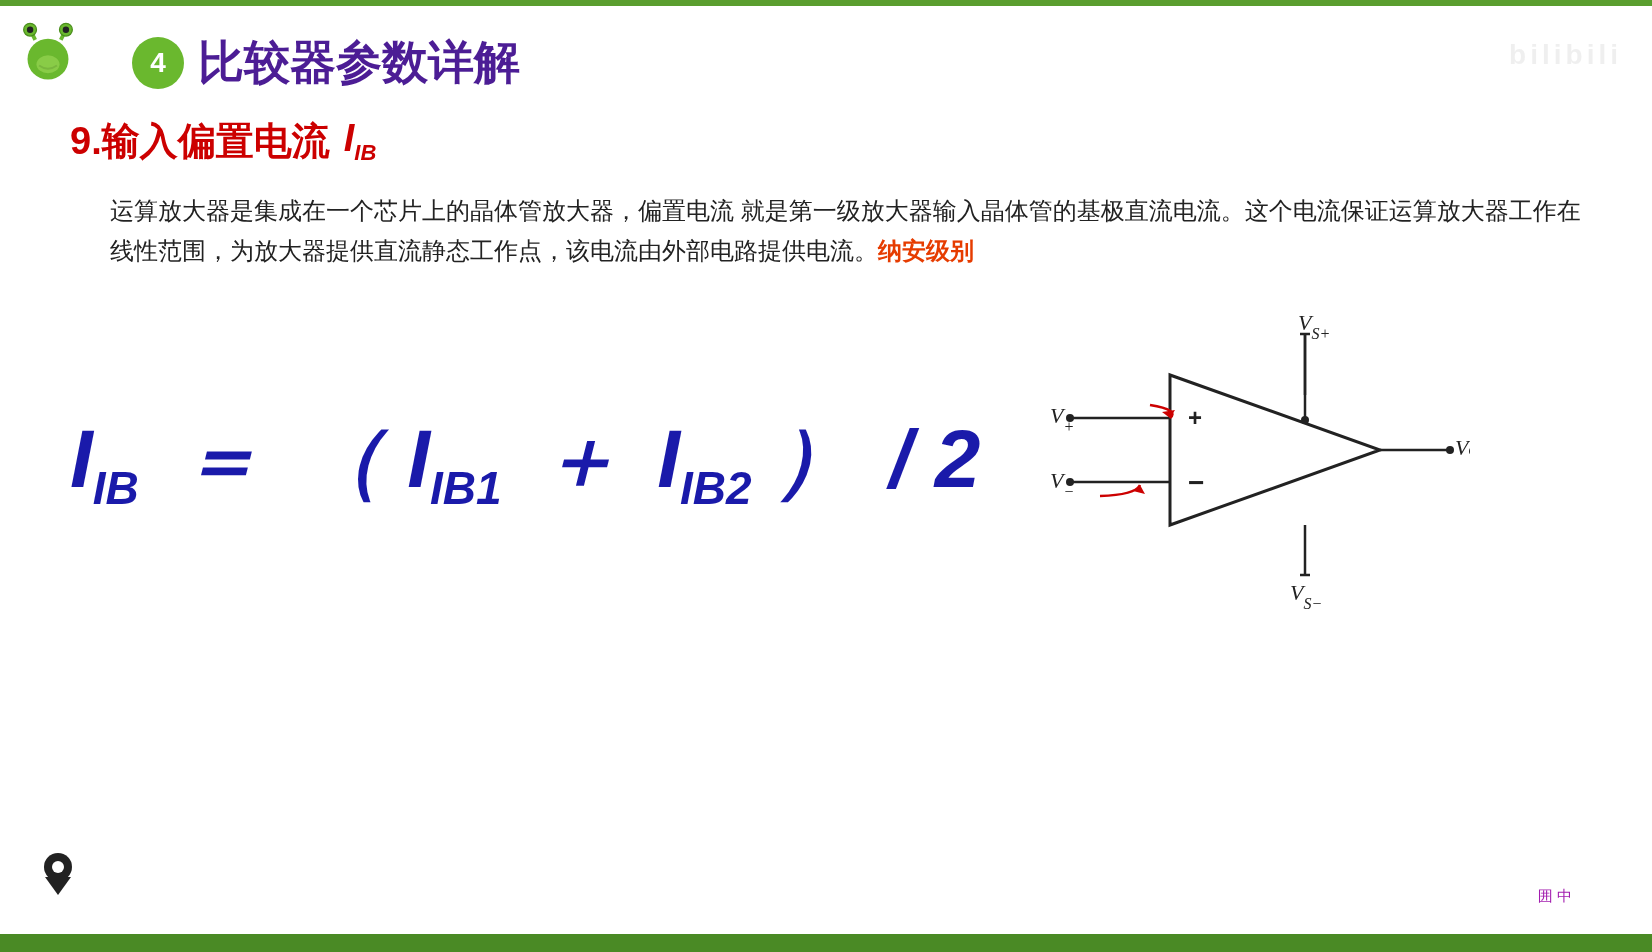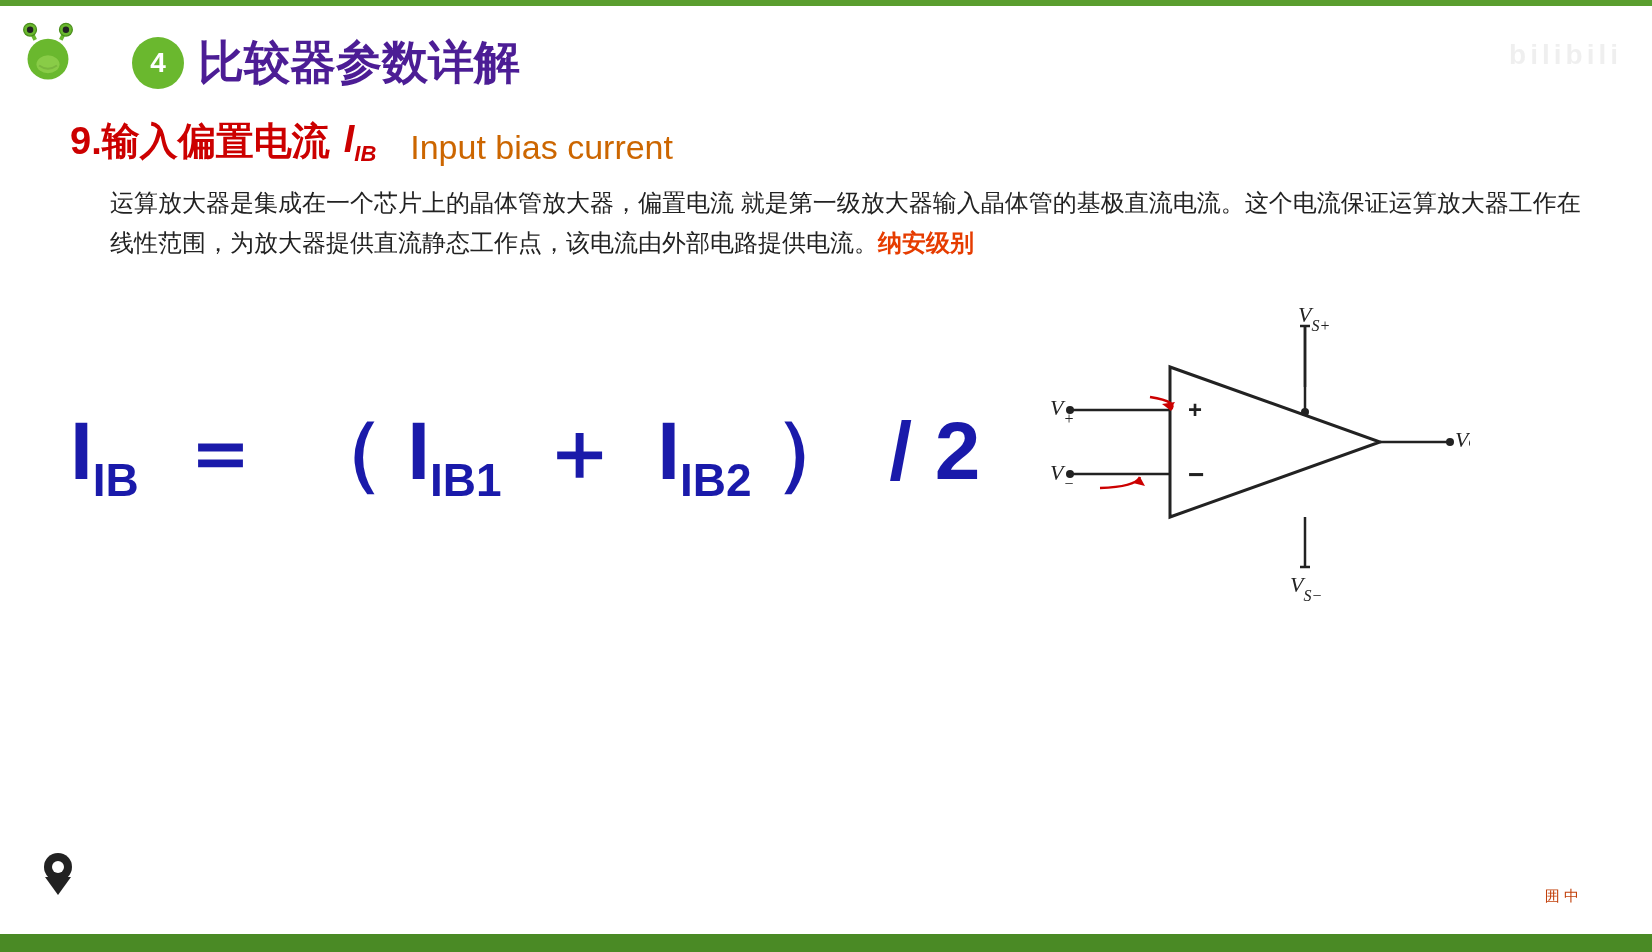--- a/index.html
+++ b/index.html
@@ -94,23 +94,23 @@
 
     
     .content-section {
       margin-top: 22px;
       padding-left: 10px;
     }
 
     
     .subsection-heading {
       display: flex;
-      align-items: flex-end;
+      align-items: center;
       gap: 14px;
-      margin-bottom: 16px;
+      margin-bottom: 24px;
     }
 
     .subsection-number-text {
       font-size: 38px;
       font-weight: bold;
       color: #cc0000;
     }
 
     .subsection-title-en {
       font-size: 34px;
@@ -200,31 +200,30 @@
 
   <div class="bilibili-watermark">
     <span style="font-size:28px; letter-spacing:4px; color:#ccc; opacity:0.6;">bilibili</span>
   </div>
 
   <div class="content-section">
 
     <div class="subsection-heading">
       <span class="subsection-number-text">9.输入偏置电流</span>
       <span style="font-size:38px; font-weight:bold; color:#cc0000; font-style:italic;">I<sub style="font-size:22px; color:#cc0000; font-weight:bold; font-style:italic;">IB</sub></span>
-      <span class="subsection-title-en">Input bias current</span>
     </div>
 
     <div class="body-text">
       <span>运算放大器是集成在一个芯片上的晶体管放大器，偏置电流 就是第一级放大器输入晶体管的基极直流电流。这个电流保证运算放大器工作在线性范围，为放大器提供直流静态工作点，该电流由外部电路提供电流。</span><span class="highlight-red">纳安级别</span>
     </div>
 
 
     <div class="formula-area">
 
-      <div style="font-size:82px; font-weight:bold; color:#1a1aaa; white-space:nowrap;">
+      <div style="font-size:82px; font-weight:bold; color:#1a1aaa; font-style:italic; white-space:nowrap;">
         <span>I<sub style="font-size:46px;">IB</sub></span>
         <span style="margin:0 18px;">＝</span>
         <span>（</span>
         <span>I<sub style="font-size:46px;">IB1</sub></span>
         <span style="margin:0 14px;">＋</span>
         <span>I<sub style="font-size:46px;">IB2</sub></span>
         <span>）</span>
         <span style="margin-left:10px;">/&nbsp;2</span>
       </div>
 
@@ -279,21 +278,21 @@
 
           <line x1="260" y1="275" x2="270" y2="275" stroke="#222" stroke-width="2.5"></line>
 
           <text x="250" y="300" font-size="22" font-family="serif" font-style="italic" fill="#222">V<tspan baseline-shift="sub" font-size="16">S−</tspan></text>
         </svg>
       </div>
 
     </div>
   </div>
 
-  <div style="position:absolute; bottom:28px; right:73px; font-size:15px; color:#c2410c;">囲 中</div>
+  <div style="position:absolute; bottom:28px; right:80px; font-size:15px; color:#a21caf;">囲 中</div>
 
   <div class="location-pin">
     <svg width="36" height="44" viewBox="0 0 36 44">
       <ellipse cx="18" cy="16" rx="14" ry="14" fill="#222"></ellipse>
       <polygon points="18,44 5,26 31,26" fill="#222"></polygon>
       <circle cx="18" cy="16" r="6" fill="white"></circle>
     </svg>
   </div>
 
 </div>

